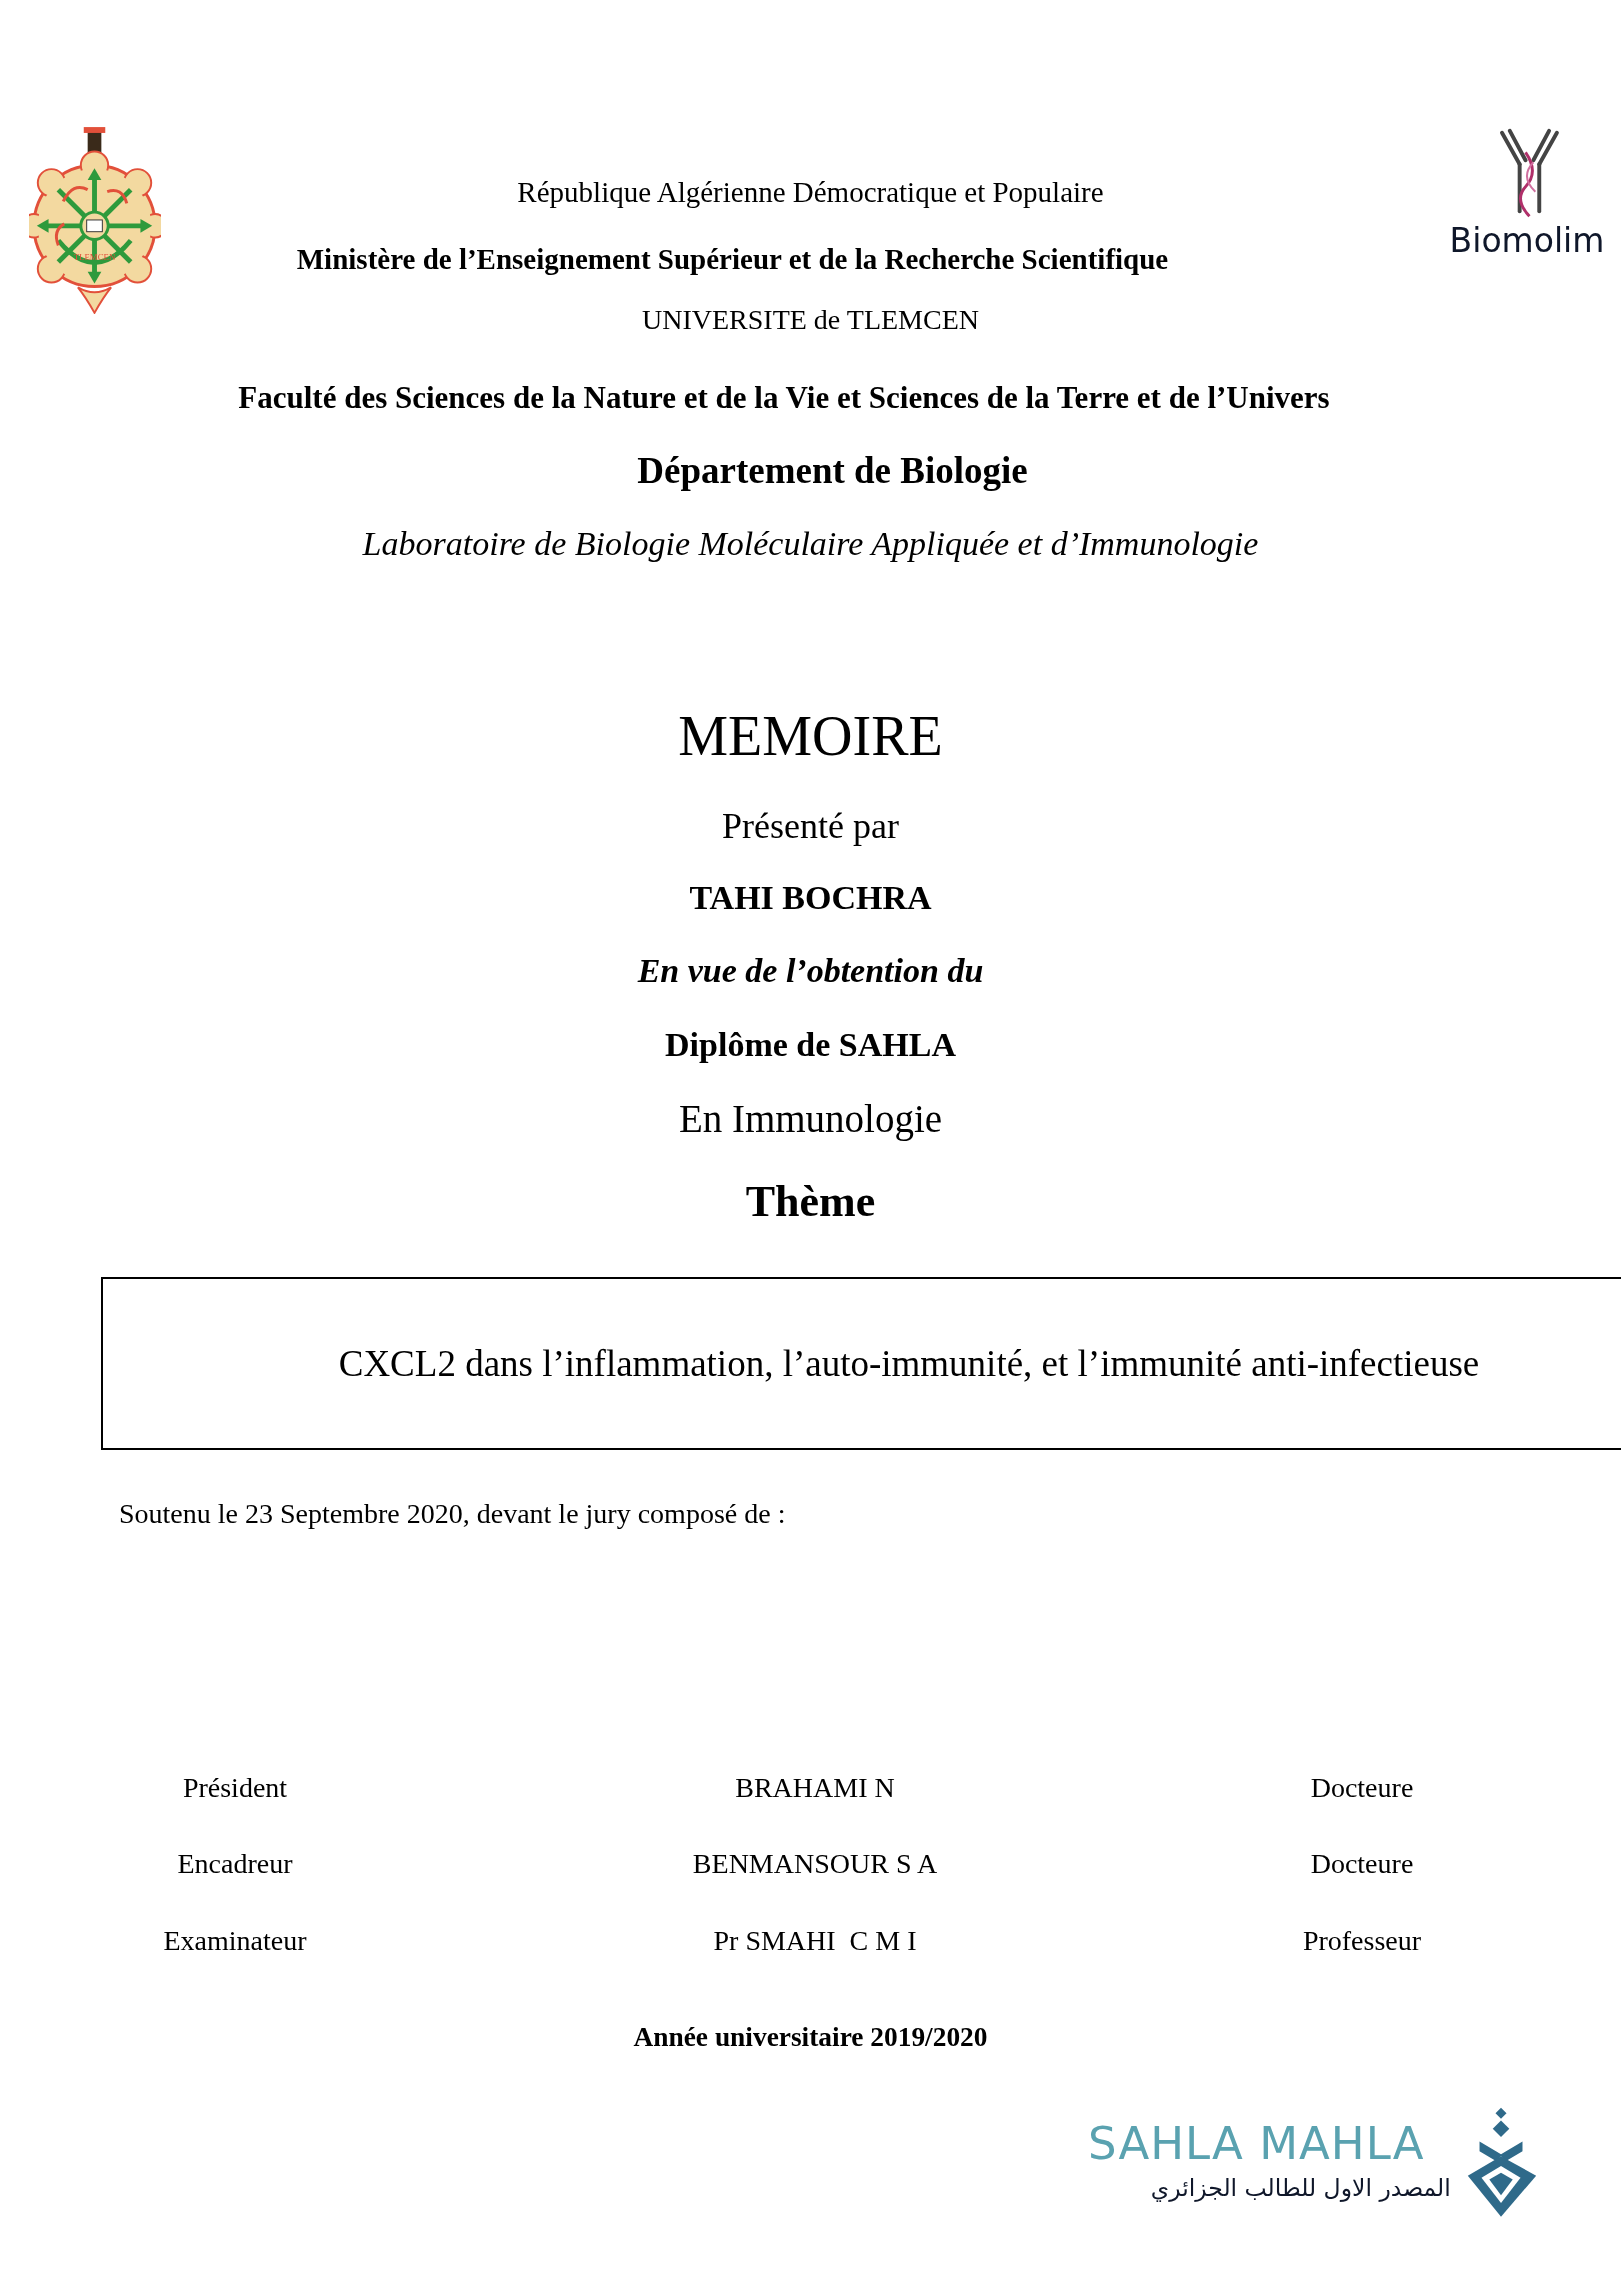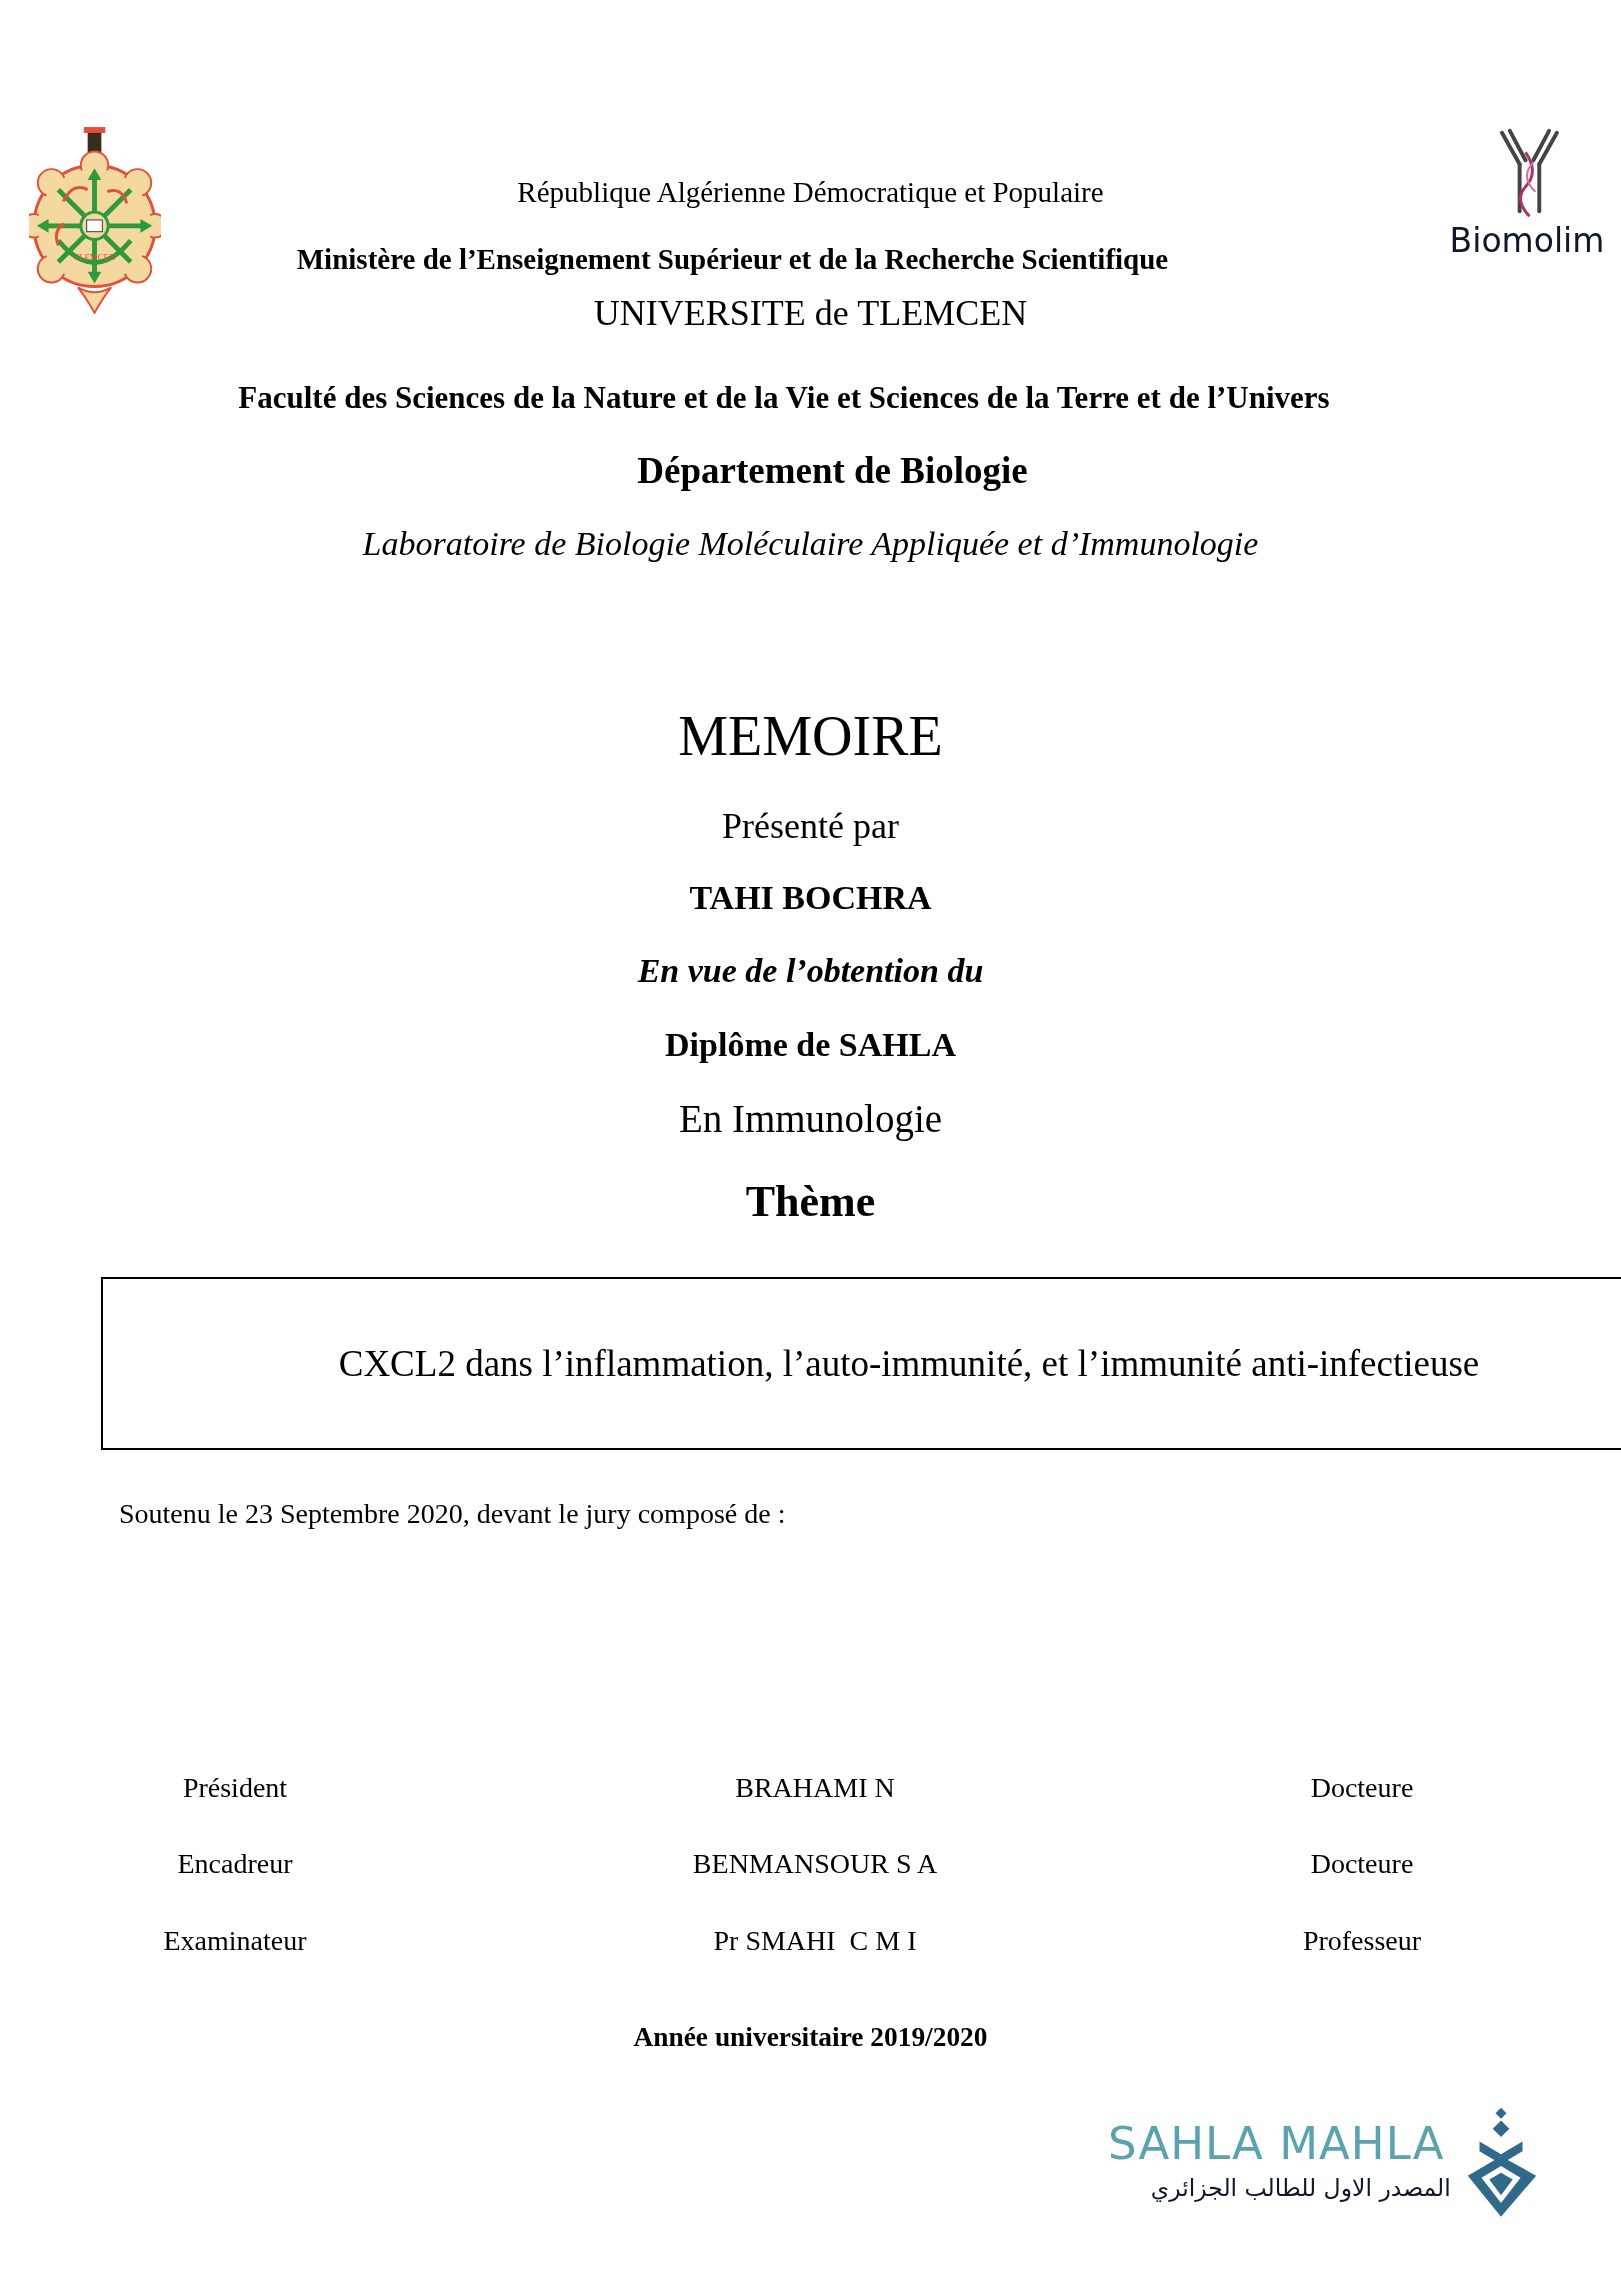--- a/index.html
+++ b/index.html
@@ -2,21 +2,21 @@
 <html><head>
   <meta charset="utf-8">
   <style>
     html, body { margin: 0; padding: 0; background: #ffffff; }
     body { width: 1621px; height: 2293px; position: relative; overflow: hidden;
            font-family: "Liberation Serif", "DejaVu Serif", serif; color: #000; }
     .abs { position: absolute; }
     .center { position: absolute; left: 0; width: 1621px; text-align: center; white-space: nowrap; }
     .t-republic { top: 176px; font-size: 29px; }
     .t-ministry { top: 243px; font-size: 29px; font-weight: bold; left: -78px; }
-    .t-univ { top: 292px; font-size: 36px; text-align: center; }
+    .t-univ { top: 304px; font-size: 28px; text-align: center; }
     .t-faculty { top: 380px; font-size: 31px; font-weight: bold; left: -26.5px; }
     .t-dept { top: 449px; font-size: 37px; font-weight: bold; padding-left: 22px; }
     .t-lab { top: 525px; font-size: 34px; font-style: italic; }
     .t-memoire { top: 704px; font-size: 56px; }
     .t-presente { top: 805px; font-size: 36px; }
     .t-name { top: 879px; font-size: 34px; font-weight: bold; }
     .t-vue { top: 952px; font-size: 34px; font-weight: bold; font-style: italic; }
     .t-diplome { top: 1026px; font-size: 34px; font-weight: bold; }
     .t-spec { top: 1096px; font-size: 39px; }
     .t-theme { top: 1176px; font-size: 44px; font-weight: bold; }
@@ -36,21 +36,21 @@
 
     .t-annee { top: 2022px; font-size: 27.4px; font-weight: bold; }
 
     .logo-tlemcen { left: 29px; top: 123px; width: 132px; height: 191px; }
     .logo-biomolim { left: 1441px; top: 123px; width: 172px; height: 147px; }
     .biomolim-text { position: absolute; left: 0; top: 98px; width: 172px; text-align: center;
                      font-family: "DejaVu Sans", sans-serif; font-size: 33px; color: #0f172a; }
 
     .logo-sahla { left: 1088px; top: 2117px; width: 461px; height: 103px; }
     .sahla-text { position: absolute; left: 0; top: 0; font-family: "DejaVu Sans", sans-serif;
-                  font-size: 45px; color: #5aa2b0; letter-spacing: 1px; white-space: nowrap; margin-left: 20px; }
+                  font-size: 45px; color: #5aa2b0; letter-spacing: 1px; white-space: nowrap; }
     .sahla-ar { position: absolute; left: 9.8px; top: 57px; font-family: "DejaVu Sans", sans-serif;
                 font-size: 23.5px; color: #0f172a; white-space: nowrap; direction: rtl; width: 353px; text-align: right; }
     .sahla-emblem { position: absolute; left: 372px; top: -9.8px; width: 83px; height: 113px; }
   </style>
 </head>
 <body>
 
 <div class="abs logo-tlemcen">
   <svg width="132" height="191" viewBox="0 0 135 195">
 

